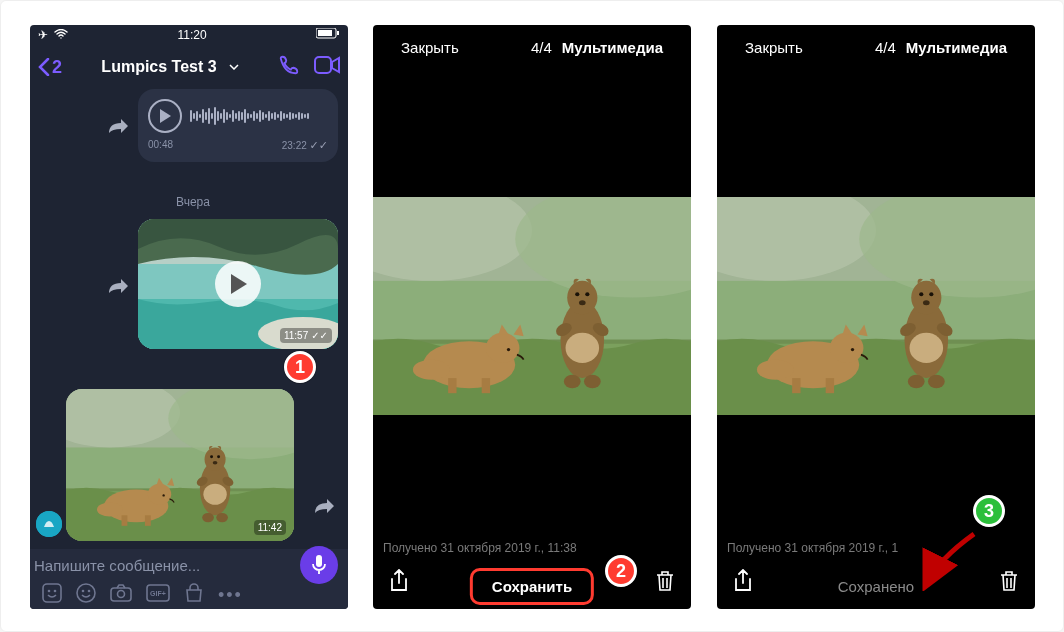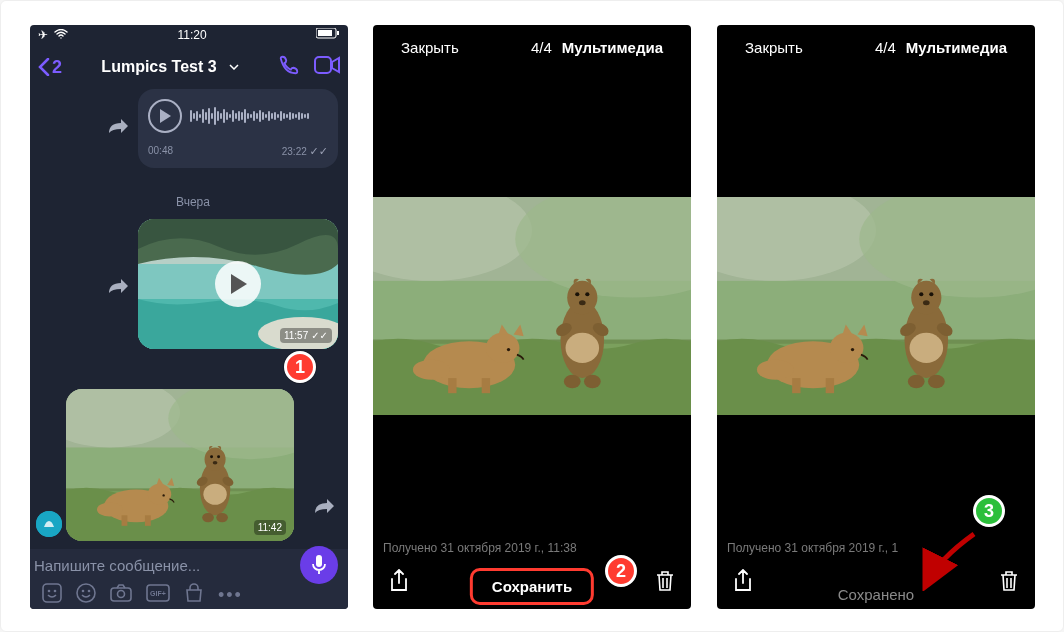--- a/index.html
+++ b/index.html
@@ -28,21 +28,21 @@
   .chat-header{height:44px;display:flex;align-items:center;padding:0 8px;color:#fff;justify-content:space-between;}
   .back{display:flex;align-items:center;color:var(--purple);font-size:18px;font-weight:600;gap:2px;}
   .title{font-size:16px;font-weight:600;display:flex;align-items:center;gap:12px;}
   .hdr-actions{display:flex;gap:14px;align-items:center;color:var(--purple);}
   .chat-body{position:relative;height:460px;overflow:hidden;}
   .audio-msg{position:absolute;top:0;right:10px;width:200px;background:var(--bubble-dark);border-radius:16px;padding:10px;display:flex;flex-direction:column;}
   .audio-row{display:flex;align-items:center;gap:8px;}
   .play-circle{width:34px;height:34px;border:2px solid #aab0c4;border-radius:50%;display:flex;align-items:center;justify-content:center;color:#aab0c4;}
   .wave{flex:1;height:24px;display:flex;align-items:center;gap:1px;}
   .wave span{display:block;width:2px;background:#aab0c4;border-radius:1px;}
-  .audio-meta{display:flex;justify-content:space-between;font-size:10px;color:var(--text-muted);margin-top:12px;}
+  .audio-meta{display:flex;justify-content:space-between;font-size:10px;color:var(--text-muted);margin-top:6px;}
   .dbl-check{color:#9aa0b4;font-size:11px;}
   .date-label{text-align:center;color:var(--text-muted);font-size:12px;margin:10px 0;}
   .fwd-icon{color:#a9afbf;}
 
   .video-msg{position:absolute;top:130px;right:10px;width:200px;height:130px;border-radius:16px;overflow:hidden;background:#2a7;padding-left:27px;}
   .video-bg{position:absolute;inset:0;}
   .play-overlay{position:absolute;inset:0;display:flex;align-items:center;justify-content:center;}
   .play-btn{width:46px;height:46px;background:rgba(255,255,255,0.85);border-radius:50%;display:flex;align-items:center;justify-content:center;}
   .time-badge{position:absolute;bottom:6px;right:6px;font-size:10px;color:#fff;background:rgba(0,0,0,.35);padding:2px 4px;border-radius:4px;display:flex;gap:3px;}
 
@@ -61,21 +61,21 @@
   
   .viewer-top{height:44px;display:flex;align-items:center;justify-content:space-between;padding:0 28px;color:#fff;font-size:15px;}
   .viewer-top .close{font-weight:400;}
   .viewer-top .mm{font-weight:700;}
   .viewer-top .cnt{font-weight:400;margin-right:10px;}
   .viewer-img{position:absolute;top:172px;left:0;right:0;height:218px;}
   .viewer-bottom{position:absolute;bottom:0;left:0;right:0;height:52px;display:flex;align-items:center;justify-content:space-between;padding:0 16px;color:#fff;}
   .meta-line{position:absolute;bottom:54px;left:10px;right:10px;font-size:12px;color:#7a7a7a;}
   .save-btn{position:absolute;bottom:8px;left:50%;transform:translateX(-50%);padding:6px 18px;color:#fff;font-size:15px;font-weight:600;}
   .save-hl{position:absolute;inset:-4px;border:3px solid var(--badge-red);border-radius:10px;pointer-events:none;}
-  .saved-txt{position:absolute;bottom:6px;left:50%;transform:translateX(-50%);color:#8a8a8a;font-size:15px;}
+  .saved-txt{position:absolute;bottom:14px;left:50%;transform:translateX(-50%);color:#8a8a8a;font-size:15px;}
 
   
   .badge{position:absolute;width:32px;height:32px;border-radius:50%;display:flex;align-items:center;justify-content:center;font-weight:700;font-size:18px;color:#fff;border:3px solid #fff;box-shadow:0 0 0 1px rgba(0,0,0,.2);}
   .b1{background:var(--badge-red);left:283px;top:350px;}
   .b2{background:var(--badge-red);left:604px;top:554px;}
   .b3{background:var(--badge-green);left:972px;top:494px;}
 
   
   .arrow3{position:absolute;left:918px;top:528px;width:62px;height:62px;pointer-events:none;}
 

